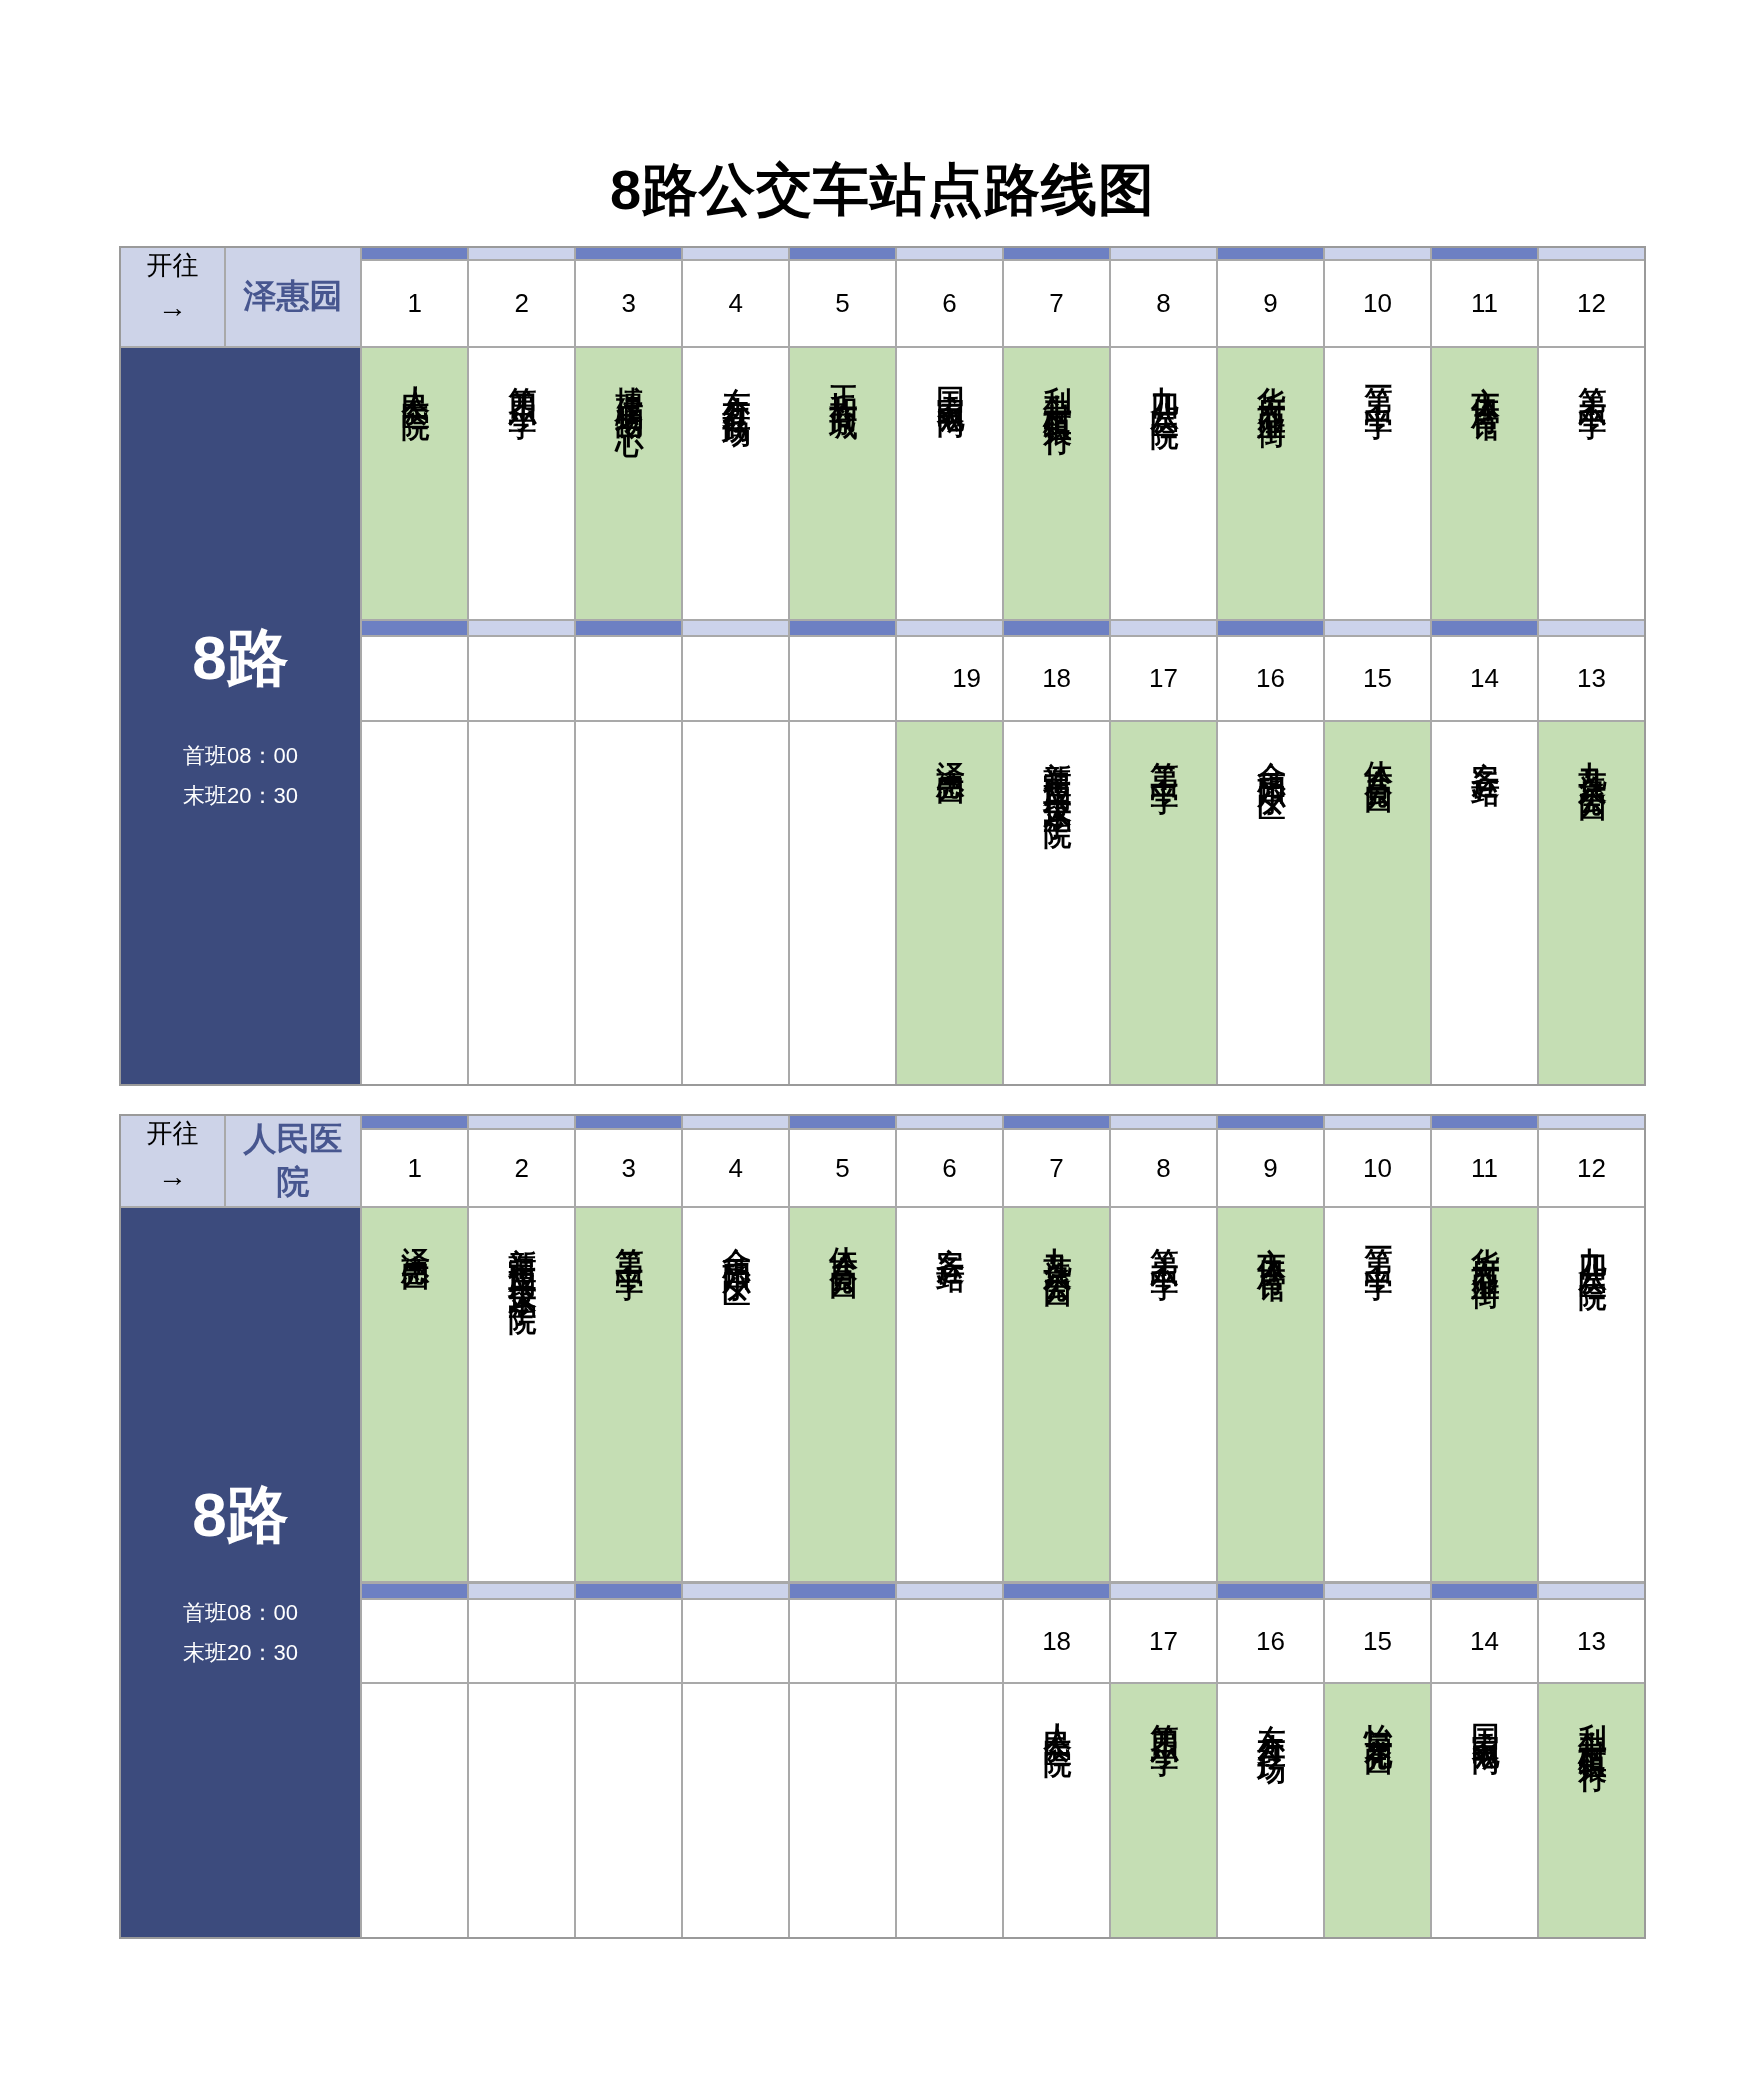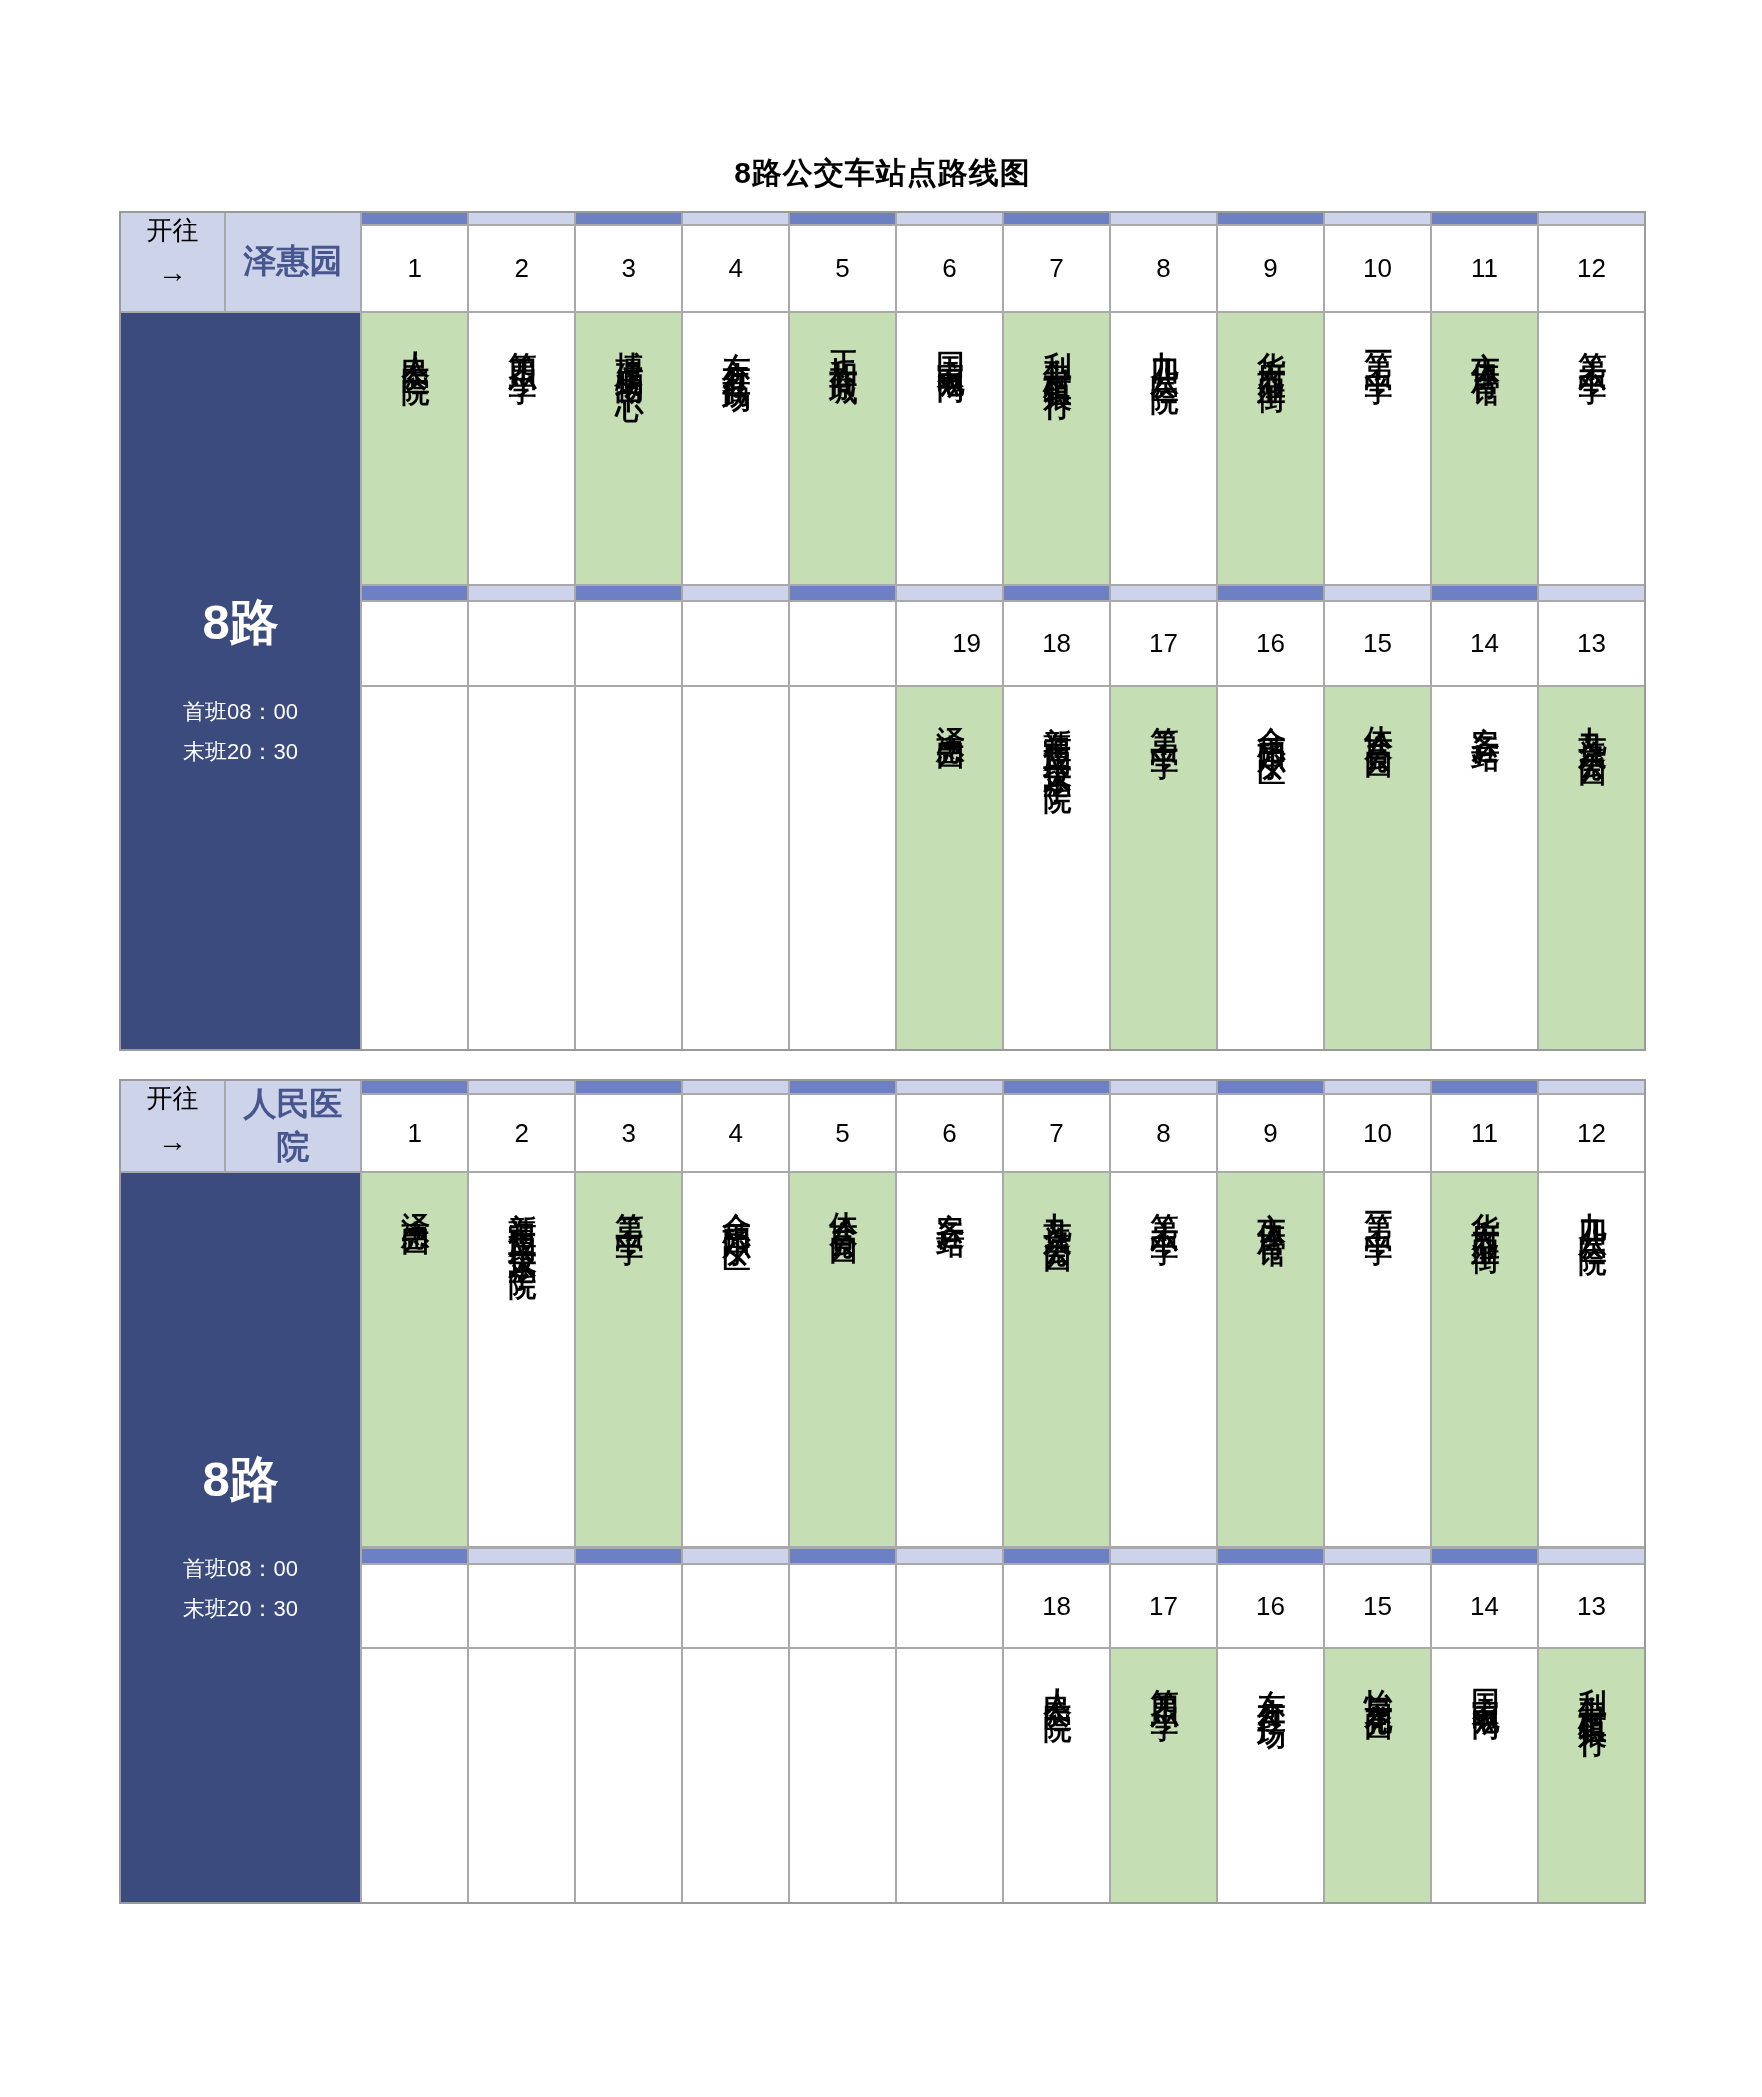--- a/index.html
+++ b/index.html
@@ -6,21 +6,21 @@
   html, body { background: #ffffff; }
   body {
     width: 1762px; height: 2097px;
     font-family: "Liberation Sans", "DejaVu Sans", sans-serif;
     position: relative;
   }
   .page { padding-top: 153px; }
   .title {
     width: 1527px; margin: 0 0 16.5px 119px;
     text-align: center;
-    font-size: 30px; font-weight: bold; color: #000;
+    font-size: 56px; font-weight: bold; color: #000;
     letter-spacing: 1px;
   }
   .route-table { margin-left: 119px; width: 1527px; }
   .route-table.s1 { margin-bottom: 28px; }
   .grid {
     display: grid; width: 100%;
     grid-template-columns: 103px 134px repeat(12, 1fr);
     gap: 2.1px;
     background: var(--grid, #A9A9A9);
     border: 2.1px solid #9a9a9a;
@@ -43,21 +43,21 @@
     font-size: 33px; font-weight: bold; line-height: 1.3;
     color: var(--dest, #47568F);
     word-break: break-all;
   }
   .sidebar {
     grid-row: 2 / 6; grid-column: 1 / 3;
     background: var(--navy, #3C4B7D);
     color: #fff;
     display: flex; flex-direction: column; align-items: center; justify-content: center;
   }
-  .route-name { font-size: 49px; font-weight: bold; margin-bottom: 36px; }
+  .route-name { font-size: 62px; font-weight: bold; margin-bottom: 36px; }
   .route-time { font-size: 22px; line-height: 1.8; font-weight: normal; }
   .hcell { display: flex; flex-direction: column; }
   .hstrip { height: 13.4px; flex: none; border-bottom: 2.1px solid var(--grid, #A9A9A9); }
   .strip-dark { background: var(--sdark, #6D80C3); }
   .strip-light { background: var(--slight, #CCD3EB); }
   .hnum, .bnum-inner {
     flex: 1; display: flex; align-items: center; justify-content: center;
     font-size: 26px; color: #000;
   }
   .bnum { display: flex; }

